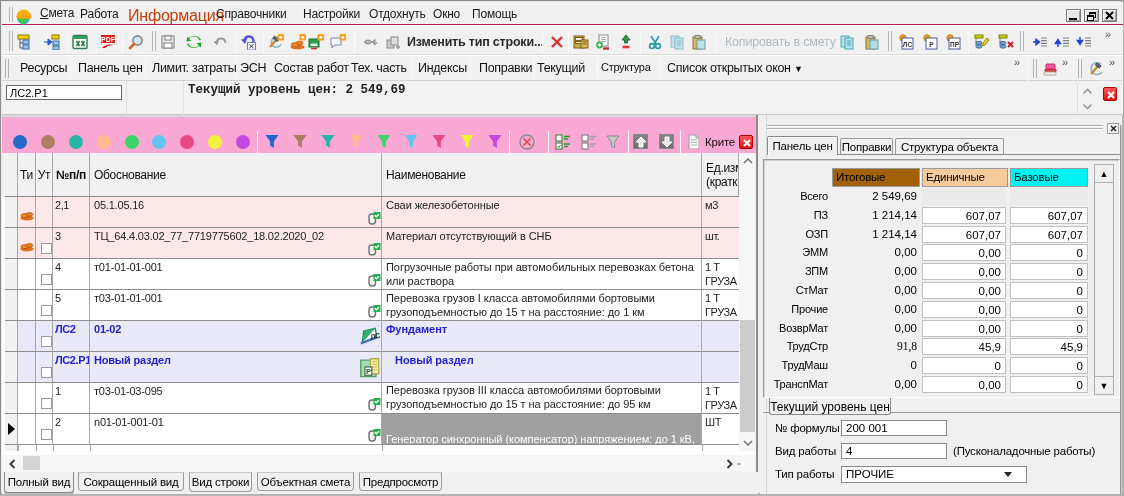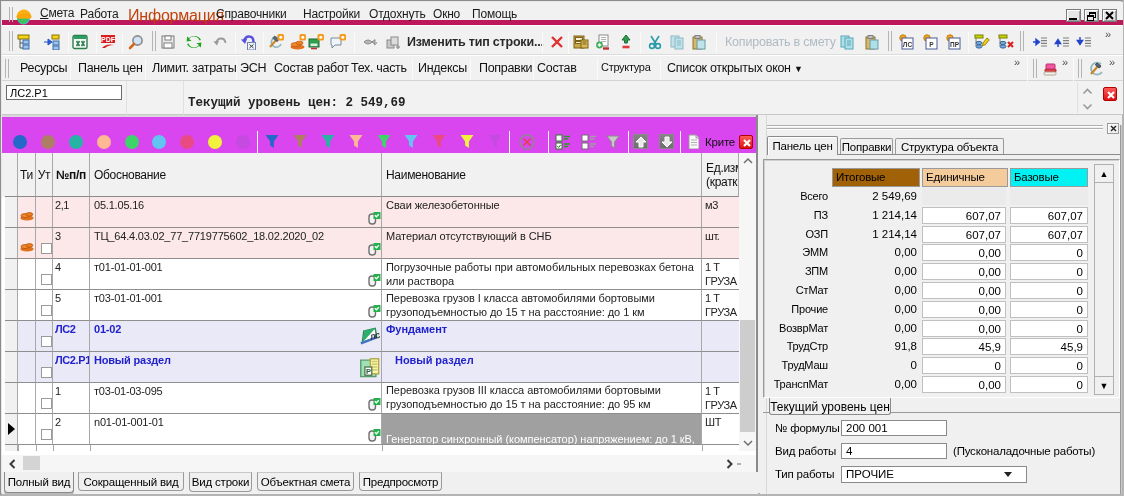--- a/index.html
+++ b/index.html
@@ -12,21 +12,21 @@
 .grip{position:absolute;width:4px;border-left:1px solid #b4b4b4;border-right:1px solid #b4b4b4;background:transparent;}
 .t{position:absolute;white-space:nowrap;}
 .cell{position:absolute;overflow:hidden;}
 .wbtn{position:absolute;width:15px;height:13px;background:#e6e6e6;border:1px solid #7a7a7a;
  box-shadow:inset 1px 1px 0 #fff, inset -1px -1px 0 #a0a0a0;font-size:9px;text-align:center;line-height:11px;font-weight:bold;}
 .chk{position:absolute;width:11px;height:11px;background:#fff;border:1px solid #9a9a9a;}
 .tbtn{position:absolute;border:1px solid #8a8a8a;background:linear-gradient(#848484,#6e6e6e);}
 
 </style></head><body>
 <div id="app">
-<div style="position:absolute;left:1px;top:1px;width:1121px;height:23px;background:#f1f1f1;border-bottom:5px solid #be185d;">
+<div style="position:absolute;left:1px;top:1px;width:1121px;height:23px;background:#f1f1f1;border-bottom:1px solid #be185d;">
 <div class="grip" style="left:7px;top:5px;height:15px;"></div>
 <svg style="position:absolute;left:13px;top:6px;" width="17" height="17" viewBox="0 0 17 17">
         <circle cx="8.5" cy="10" r="6.5" fill="#4ab8e8"></circle>
         <path d="M2 10 a6.5 6.5 0 0 0 6 6 a6.5 6.5 0 0 0 3 -12 z" fill="#3cc462"></path>
         <path d="M1.5 8.5 Q2 3 8 1.5 Q13 1 15.5 6 L16.5 9 Q16.5 10.5 14 10.5 L3.5 10.5 Q1.5 10.5 1.5 8.5 z" fill="#f9b013"></path>
         <path d="M1.5 8.5 Q8 4 15.5 6 L16.5 9 Q16.5 10.5 14 10.5 L3.5 10.5 Q1.5 10.5 1.5 8.5 z" fill="#f9a00b" opacity="0.7"></path>
       </svg>
 <div class="t" style="left:38px;top:4px;font-size:12px;letter-spacing:-0.2px;color:#1a1a1a;"><span style="text-decoration:underline;">С</span>мета</div>
 <div class="t" style="left:78px;top:5px;font-size:12px;letter-spacing:-0.2px;color:#1a1a1a;">Работа</div>
 <div class="t" style="left:126px;top:5px;font-size:16px;letter-spacing:-0.2px;color:#c2410c;">Информация</div>
@@ -239,21 +239,21 @@
 <div style="position:absolute;left:1px;top:54px;width:1121px;height:26px;background:#f1f1f1;border-top:1px solid #fff;border-bottom:1px solid #d4d4d4;">
 <div class="grip" style="left:3px;top:3px;height:19px;"></div>
 <div class="t" style="left:18px;top:5px;font-size:12.5px;letter-spacing:-0.3px;color:#111;">Ресурсы</div>
 <div class="t" style="left:76px;top:5px;font-size:12.5px;letter-spacing:-0.3px;color:#111;">Панель цен</div>
 <div class="t" style="left:150px;top:5px;font-size:12.5px;letter-spacing:-0.3px;color:#111;">Лимит. затраты</div>
 <div class="t" style="left:238px;top:5px;font-size:12.5px;letter-spacing:-0.3px;color:#111;">ЭСН</div>
 <div class="t" style="left:272px;top:5px;font-size:12.5px;letter-spacing:-0.3px;color:#111;">Состав работ</div>
 <div class="t" style="left:349px;top:5px;font-size:12.5px;letter-spacing:-0.3px;color:#111;">Тех. часть</div>
 <div class="t" style="left:416px;top:5px;font-size:12.5px;letter-spacing:-0.3px;color:#111;">Индексы</div>
 <div class="t" style="left:477px;top:5px;font-size:12.5px;letter-spacing:-0.3px;color:#111;">Поправки</div>
-<div class="t" style="left:535px;top:5px;font-size:12.5px;letter-spacing:-0.3px;color:#111;">Состав</div>
+<div class="t" style="left:535px;top:5px;font-size:12.5px;letter-spacing:-0.3px;color:#111;">Текущий</div>
 <div class="t" style="left:599px;top:5px;font-size:11px;letter-spacing:-0.3px;color:#111;">Структура</div>
 <div class="vsep" style="left:68px;top:2px;height:21px;"></div>
 <div class="vsep" style="left:143px;top:2px;height:21px;"></div>
 <div class="vsep" style="left:234px;top:2px;height:21px;"></div>
 <div class="vsep" style="left:410px;top:2px;height:21px;"></div>
 <div class="vsep" style="left:468px;top:2px;height:21px;"></div>
 <div class="vsep" style="left:531px;top:2px;height:21px;"></div>
 <div class="vsep" style="left:595px;top:2px;height:21px;"></div>
 <div class="vsep" style="left:658px;top:2px;height:21px;"></div>
 <div class="t" style="left:665px;top:5px;font-size:12.5px;letter-spacing:-0.3px;color:#111;">Список открытых окон <span style="font-size:9px;">▼</span></div>
@@ -272,36 +272,36 @@
         <path d="M13 3 a6 6 0 1 0 1 8" fill="none" stroke="#8fb8bc" stroke-width="1.8"></path>
         <path d="M3 13 L11 4" stroke="#c8862a" stroke-width="2.2"></path>
         <path d="M9 2 l4 3 -1.6 2 -4 -3 z" fill="#5a6a7a" stroke="#39414e"></path>
       </svg>
 <div class="t" style="left:1107px;top:0px;font-size:11px;color:#505050;">»</div>
 </div>
 <div style="position:absolute;left:1px;top:80px;width:1121px;height:34px;background:#f2f2f2;border-bottom:1px solid #c8c8c8;">
 <div style="position:absolute;left:4px;top:4px;width:116px;height:15px;background:#fff;border:1px solid #6a6a6a;font-size:11px;padding:1px 0 0 3px;">ЛС2.Р1</div>
 <div style="position:absolute;left:124px;top:0;width:1px;height:34px;background:#e0e0e0;"></div>
 <div style="position:absolute;left:181px;top:0;width:1px;height:34px;background:#e0e0e0;"></div>
-<div class="t" style="left:186px;top:15px;font-family:'Liberation Mono',monospace;font-size:12.5px;font-weight:bold;color:#222;">Текущий уровень цен: 2 549,69</div>
+<div class="t" style="left:186px;top:2px;font-family:'Liberation Mono',monospace;font-size:12.5px;font-weight:bold;color:#222;">Текущий уровень цен: 2 549,69</div>
 <div style="position:absolute;left:1075px;top:2px;width:1px;height:30px;background:#e0e0e0;"></div>
 <svg style="position:absolute;left:1080px;top:7px;" width="11" height="7" viewBox="0 0 11 7">
         <path d="M1.5 5.5 L5.5 1.5 L9.5 5.5" fill="none" stroke="#9a9a9a" stroke-width="1.6"></path>
       </svg>
 <svg style="position:absolute;left:1080px;top:22px;" width="11" height="7" viewBox="0 0 11 7">
         <path d="M1.5 1.5 L5.5 5.5 L9.5 1.5" fill="none" stroke="#9a9a9a" stroke-width="1.6"></path>
       </svg>
 <div style="position:absolute;left:1101px;top:6px;width:14px;height:14px;background:linear-gradient(#ff5a5a,#e01010);border:1px solid #b00000;border-radius:2px;">
         <svg width="8" height="8" viewBox="0 0 8 8" style="position:absolute;left:3px;top:3px;">
           <path d="M1 1 L7 7 M7 1 L1 7" stroke="#fff" stroke-width="2.2"></path>
         </svg>
       </div>
 </div>
 <div style="position:absolute;left:1px;top:114px;width:756px;height:357px;background:#fff;border-right:2px solid #8a8a8a;border-bottom:1px solid #8a8a8a;">
-<div style="position:absolute;left:0;top:0px;width:754px;height:56px;background:#d946ef;border-top:2px solid #d8d8d8;border-bottom:1px solid #c8c8c8;">
+<div style="position:absolute;left:0;top:0px;width:754px;height:56px;background:#f9a8d4;border-top:2px solid #d8d8d8;border-bottom:1px solid #c8c8c8;">
 <div style="position:absolute;left:11px;top:18px;width:14px;height:14px;border-radius:50%;background:#2468c8;"></div>
 <div style="position:absolute;left:39px;top:18px;width:14px;height:14px;border-radius:50%;background:#ae7e62;"></div>
 <div style="position:absolute;left:67px;top:18px;width:14px;height:14px;border-radius:50%;background:#26b4a4;"></div>
 <div style="position:absolute;left:95px;top:18px;width:14px;height:14px;border-radius:50%;background:#ffb894;"></div>
 <div style="position:absolute;left:123px;top:18px;width:14px;height:14px;border-radius:50%;background:#3ed46a;"></div>
 <div style="position:absolute;left:150px;top:18px;width:14px;height:14px;border-radius:50%;background:#62c4f0;"></div>
 <div style="position:absolute;left:178px;top:18px;width:14px;height:14px;border-radius:50%;background:#ea4a84;"></div>
 <div style="position:absolute;left:206px;top:18px;width:14px;height:14px;border-radius:50%;background:#f2f23c;"></div>
 <div style="position:absolute;left:234px;top:18px;width:14px;height:14px;border-radius:50%;background:#c44ae0;"></div>
 <div class="vsep" style="left:255px;top:14px;height:24px;"></div>
@@ -601,21 +601,21 @@
 <div style="position:absolute;left:246px;top:122px;width:78px;height:17px;background:#fff;border:1px solid #c0c0c0;font-size:11.5px;text-align:right;padding:2px 4px 0 0;">0</div>
 <div class="t" style="left:0px;top:143px;width:64px;text-align:right;font-size:11px;letter-spacing:-0.2px;">Прочие</div>
 <div class="t" style="left:68px;top:143px;width:85px;text-align:right;font-size:11.5px;">0,00</div>
 <div style="position:absolute;left:158px;top:141px;width:84px;height:17px;background:#fff;border:1px solid #c0c0c0;font-size:11.5px;text-align:right;padding:2px 4px 0 0;">0,00</div>
 <div style="position:absolute;left:246px;top:141px;width:78px;height:17px;background:#fff;border:1px solid #c0c0c0;font-size:11.5px;text-align:right;padding:2px 4px 0 0;">0</div>
 <div class="t" style="left:0px;top:162px;width:64px;text-align:right;font-size:11px;letter-spacing:-0.2px;">ВозврМат</div>
 <div class="t" style="left:68px;top:162px;width:85px;text-align:right;font-size:11.5px;">0,00</div>
 <div style="position:absolute;left:158px;top:160px;width:84px;height:17px;background:#fff;border:1px solid #c0c0c0;font-size:11.5px;text-align:right;padding:2px 4px 0 0;">0,00</div>
 <div style="position:absolute;left:246px;top:160px;width:78px;height:17px;background:#fff;border:1px solid #c0c0c0;font-size:11.5px;text-align:right;padding:2px 4px 0 0;">0</div>
 <div class="t" style="left:0px;top:180px;width:64px;text-align:right;font-size:11px;letter-spacing:-0.2px;">ТрудСтр</div>
-<div class="t" style="left:68px;top:180px;width:85px;text-align:right;font-size:11.5px;">91,8</div>
+<div class="t" style="left:68px;top:180px;width:85px;text-align:right;font-size:11.5px;font-family:Liberation Serif, serif;">91,8</div>
 <div style="position:absolute;left:158px;top:178px;width:84px;height:17px;background:#fff;border:1px solid #c0c0c0;font-size:11.5px;text-align:right;padding:2px 4px 0 0;">45,9</div>
 <div style="position:absolute;left:246px;top:178px;width:78px;height:17px;background:#fff;border:1px solid #c0c0c0;font-size:11.5px;text-align:right;padding:2px 4px 0 0;">45,9</div>
 <div class="t" style="left:0px;top:199px;width:64px;text-align:right;font-size:11px;letter-spacing:-0.2px;">ТрудМаш</div>
 <div class="t" style="left:68px;top:199px;width:85px;text-align:right;font-size:11.5px;">0</div>
 <div style="position:absolute;left:158px;top:197px;width:84px;height:17px;background:#fff;border:1px solid #c0c0c0;font-size:11.5px;text-align:right;padding:2px 4px 0 0;">0</div>
 <div style="position:absolute;left:246px;top:197px;width:78px;height:17px;background:#fff;border:1px solid #c0c0c0;font-size:11.5px;text-align:right;padding:2px 4px 0 0;">0</div>
 <div class="t" style="left:0px;top:218px;width:64px;text-align:right;font-size:11px;letter-spacing:-0.2px;">ТранспМат</div>
 <div class="t" style="left:68px;top:218px;width:85px;text-align:right;font-size:11.5px;">0,00</div>
 <div style="position:absolute;left:158px;top:216px;width:84px;height:17px;background:#fff;border:1px solid #c0c0c0;font-size:11.5px;text-align:right;padding:2px 4px 0 0;">0,00</div>
 <div style="position:absolute;left:246px;top:216px;width:78px;height:17px;background:#fff;border:1px solid #c0c0c0;font-size:11.5px;text-align:right;padding:2px 4px 0 0;">0</div>

